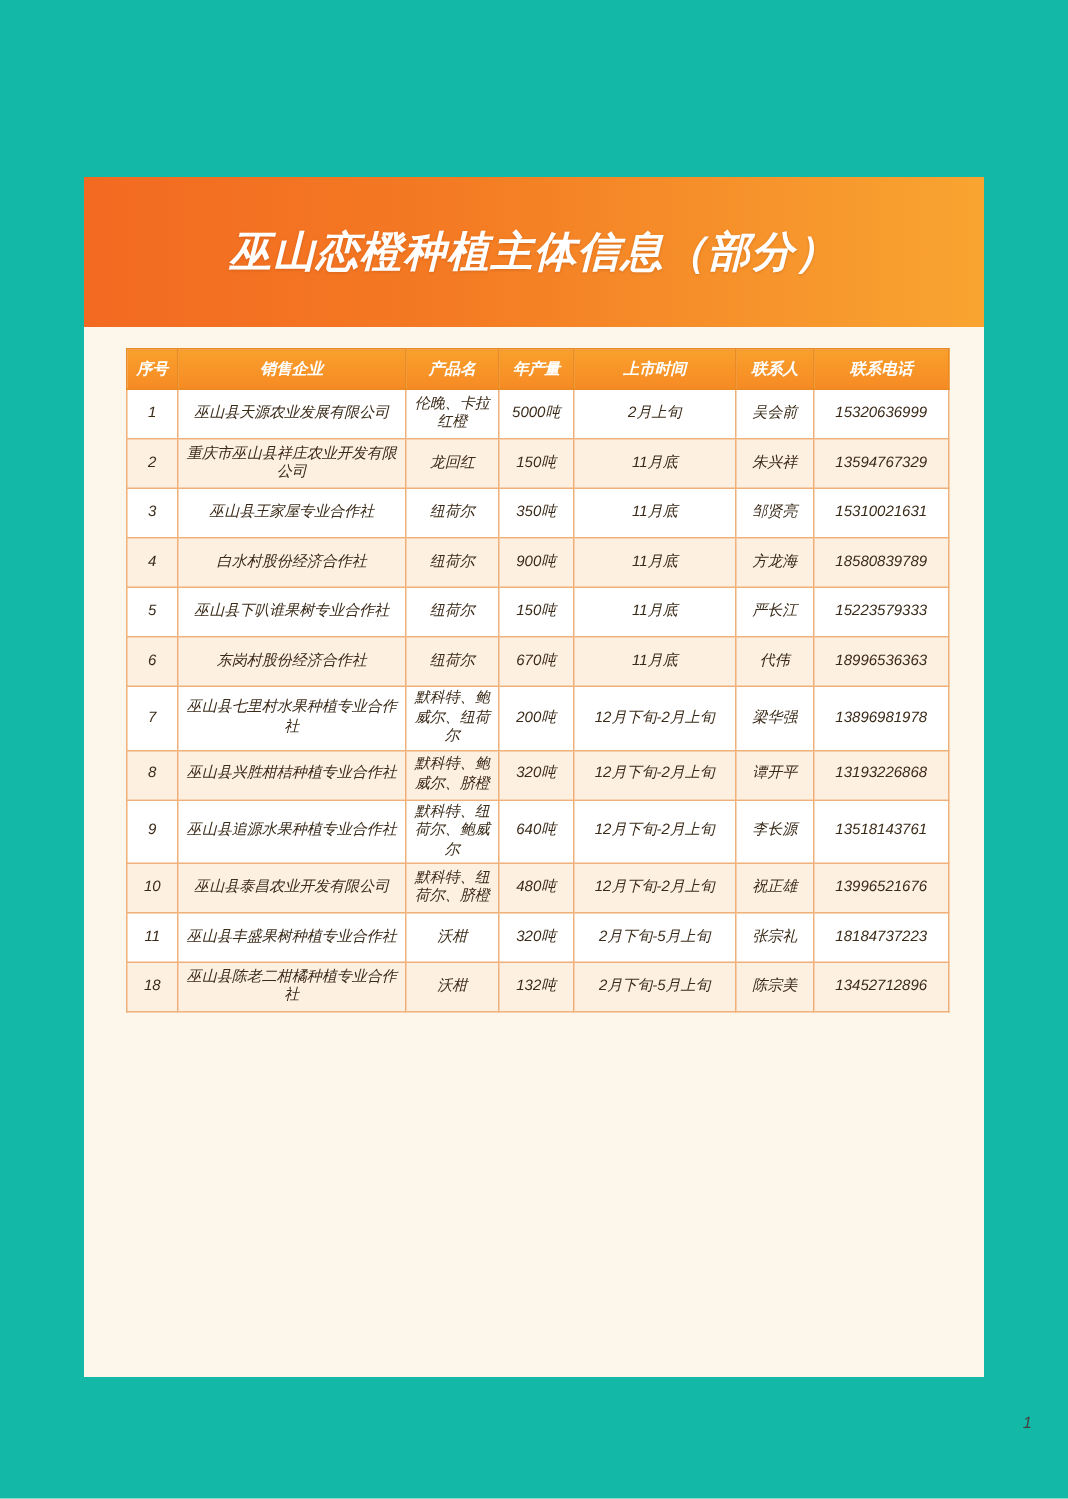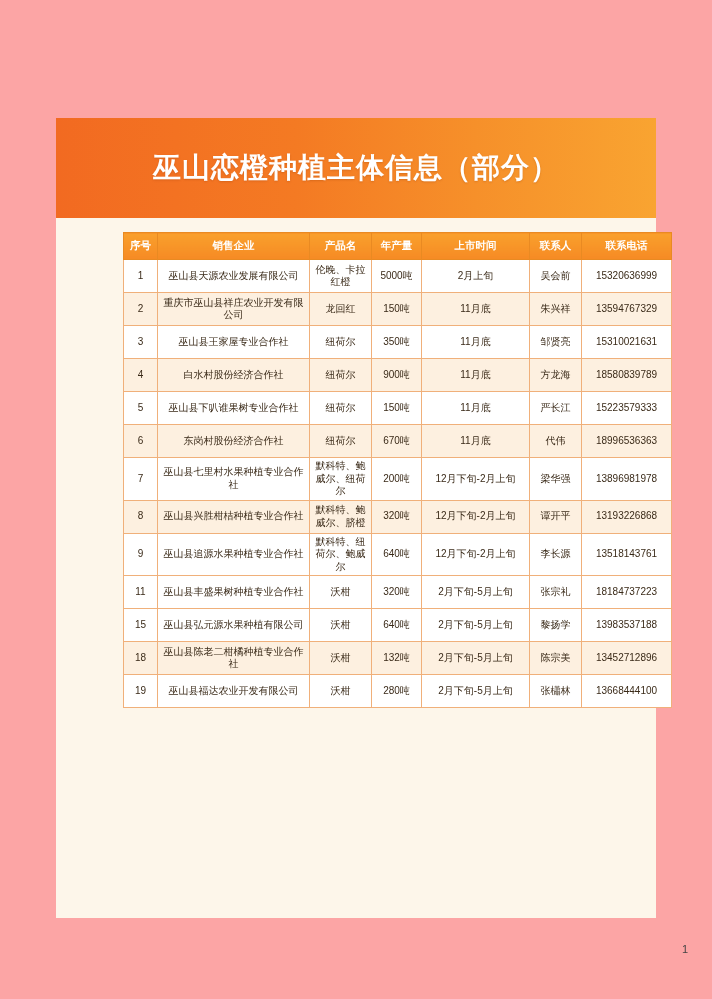--- a/index.html
+++ b/index.html
@@ -12,21 +12,22 @@
     background: #ffffff;
     font-family: "Liberation Sans", sans-serif;
     position: relative;
     overflow: hidden;
   }
   .page {
     position: absolute;
     left: 0; top: 0;
     width: 712px;
     height: 999px;
-    background: #fca5a5;
+    background: #14b8a6;
+    font-style: italic;
   }
   .panel {
     position: absolute;
     left: 56px;
     top: 118px;
     width: 600px;
     height: 800px;
     background: #fdf6ea;
     box-sizing: border-box;
   }
@@ -53,21 +54,20 @@
     left: 84px;
     top: 232px;
     width: 548px;
   }
   table.info {
     border-collapse: collapse;
     width: 548px;
     table-layout: fixed;
     font-size: 10px;
     color: #3a2a18;
-    margin-left: 39px;
   }
   table.info col.c0 { width: 34px; }
   table.info col.c1 { width: 152px; }
   table.info col.c2 { width: 62px; }
   table.info col.c3 { width: 50px; }
   table.info col.c4 { width: 108px; }
   table.info col.c5 { width: 52px; }
   table.info col.c6 { width: 90px; }
 
   table.info thead th {
@@ -208,55 +208,46 @@
         </tr>
         <tr>
           <td>9</td>
           <td>巫山县追源水果种植专业合作社</td>
           <td>默科特、纽荷尔、鲍威尔</td>
           <td>640吨</td>
           <td>12月下旬-2月上旬</td>
           <td>李长源</td>
           <td>13518143761</td>
         </tr>
+        <tr class="alt">
+          <td>10</td>
+          <td>巫山县泰昌农业开发有限公司</td>
+          <td>默科特、纽荷尔、脐橙</td>
+          <td>480吨</td>
+          <td>12月下旬-2月上旬</td>
+          <td>祝正雄</td>
+          <td>13996521676</td>
+        </tr>
         <tr>
           <td>11</td>
           <td>巫山县丰盛果树种植专业合作社</td>
           <td>沃柑</td>
           <td>320吨</td>
           <td>2月下旬-5月上旬</td>
           <td>张宗礼</td>
           <td>18184737223</td>
         </tr>
-        <tr>
-          <td>15</td>
-          <td>巫山县弘元源水果种植有限公司</td>
-          <td>沃柑</td>
-          <td>640吨</td>
-          <td>2月下旬-5月上旬</td>
-          <td>黎扬学</td>
-          <td>13983537188</td>
-        </tr>
         <tr class="alt">
           <td>18</td>
           <td>巫山县陈老二柑橘种植专业合作社</td>
           <td>沃柑</td>
           <td>132吨</td>
           <td>2月下旬-5月上旬</td>
           <td>陈宗美</td>
           <td>13452712896</td>
         </tr>
-        <tr>
-          <td>19</td>
-          <td>巫山县福达农业开发有限公司</td>
-          <td>沃柑</td>
-          <td>280吨</td>
-          <td>2月下旬-5月上旬</td>
-          <td>张櫹林</td>
-          <td>13668444100</td>
-        </tr>
       </tbody>
     </table>
   </div>
 
   <div class="page-number">1</div>
 
 </div>
 
 </body></html>

